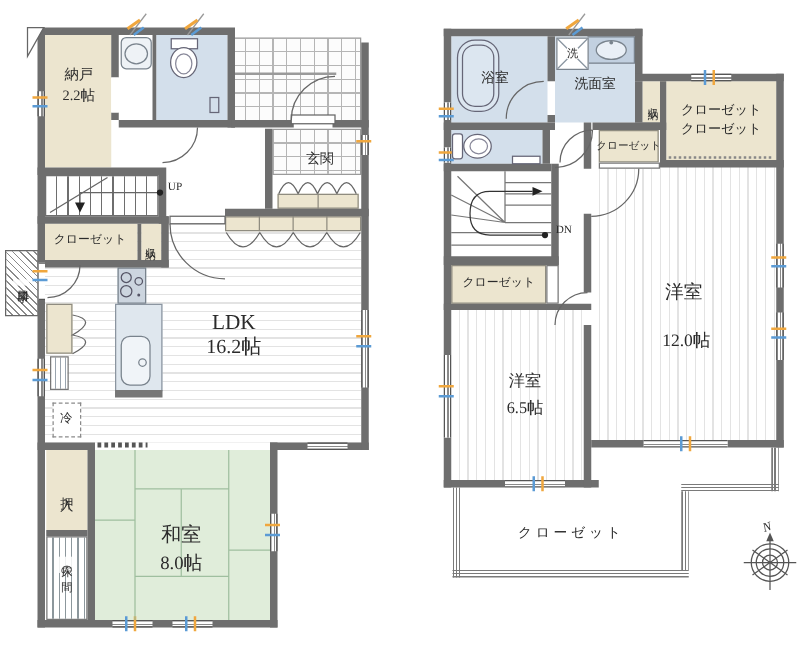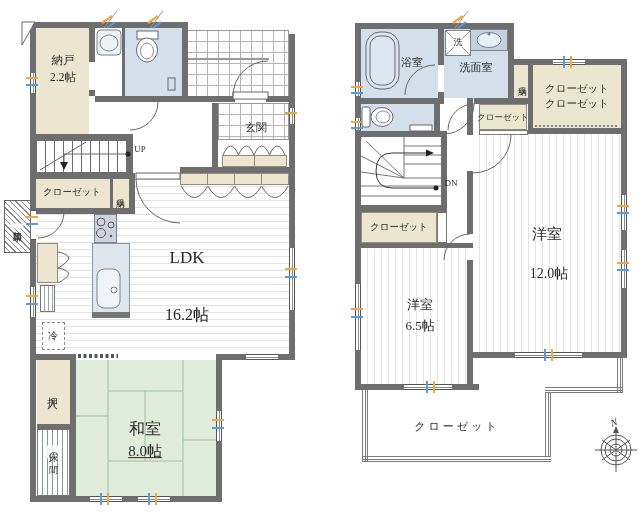--- a/index.html
+++ b/index.html
@@ -282,28 +282,28 @@
   </svg>
 
   <div class="lbl" style="left:63px;top:60px;font-size:11.5px;">納戸</div>
   <div class="lbl" style="left:63px;top:77px;font-size:11.5px;">2.2帖</div>
   <div class="lbl" style="left:256px;top:128px;font-size:11px;">玄関</div>
   <div class="lbl" style="left:140px;top:150px;font-size:9px;">UP</div>
   <div class="lbl" style="left:72px;top:193px;font-size:9.5px;">クローゼット</div>
   <div class="vlbl" style="left:121px;top:193px;font-size:8.5px;">収納</div>
   <div class="vlbl" style="left:17px;top:226px;font-size:9.5px;background:rgba(255,255,255,0.85);padding:1px 0;">勝手口</div>
   <div class="lbl" style="left:187px;top:258px;font-size:17px;">LDK</div>
-  <div class="lbl" style="left:187px;top:279px;font-size:16px;margin-top:36px;">16.2帖</div>
+  <div class="lbl" style="left:187px;top:279px;font-size:16px;">16.2帖</div>
   <div class="lbl" style="left:53px;top:336px;font-size:10px;">冷</div>
   <div class="vlbl" style="left:52px;top:390px;font-size:10.5px;">押入</div>
   <div class="lbl" style="left:145px;top:429px;font-size:16px;">和室</div>
-  <div class="lbl" style="left:145px;top:452px;font-size:15px;text-decoration:underline;">8.0帖</div>
+  <div class="lbl" style="left:145px;top:452px;font-size:15px;">8.0帖</div>
   <div class="vlbl" style="left:53px;top:452px;font-size:9px;background:rgba(255,255,255,0.85);">床の間</div>
 
-  <div class="lbl" style="left:412px;top:63px;font-size:11px;">浴室</div>
+  <div class="lbl" style="left:396px;top:63px;font-size:11px;">浴室</div>
   <div class="lbl" style="left:458px;top:43px;font-size:9px;background:#fff;">洗</div>
   <div class="lbl" style="left:476px;top:68px;font-size:11px;">洗面室</div>
   <div class="vlbl" style="left:523px;top:81px;font-size:8.5px;">収納</div>
   <div class="lbl" style="left:577px;top:89px;font-size:10.5px;">クローゼット</div>
   <div class="lbl" style="left:577px;top:104px;font-size:10.5px;">クローゼット</div>
   <div class="lbl" style="left:503px;top:117px;font-size:8.5px;">クローゼット</div>
   <div class="lbl" style="left:451px;top:184px;font-size:9px;">DN</div>
   <div class="lbl" style="left:399px;top:228px;font-size:9.5px;">クローゼット</div>
   <div class="lbl" style="left:547px;top:235px;font-size:15px;">洋室</div>
   <div class="lbl" style="left:549px;top:274px;font-size:14px;">12.0帖</div>

